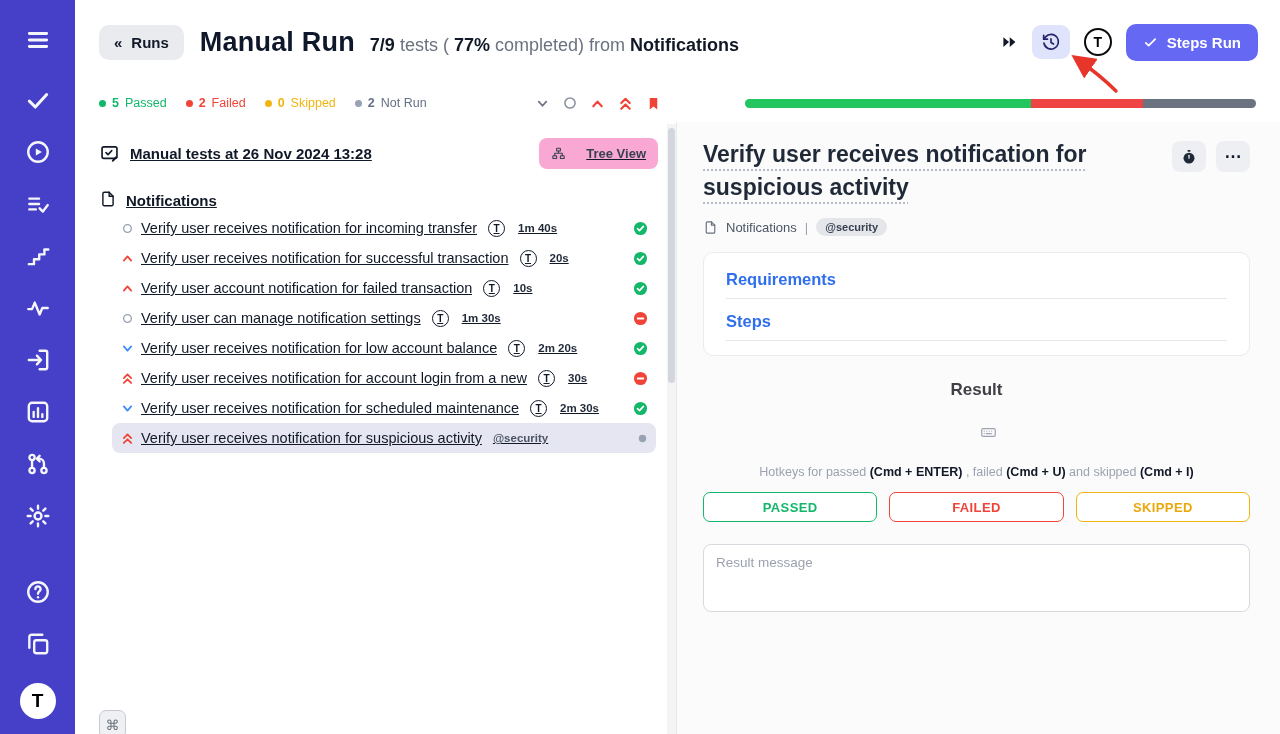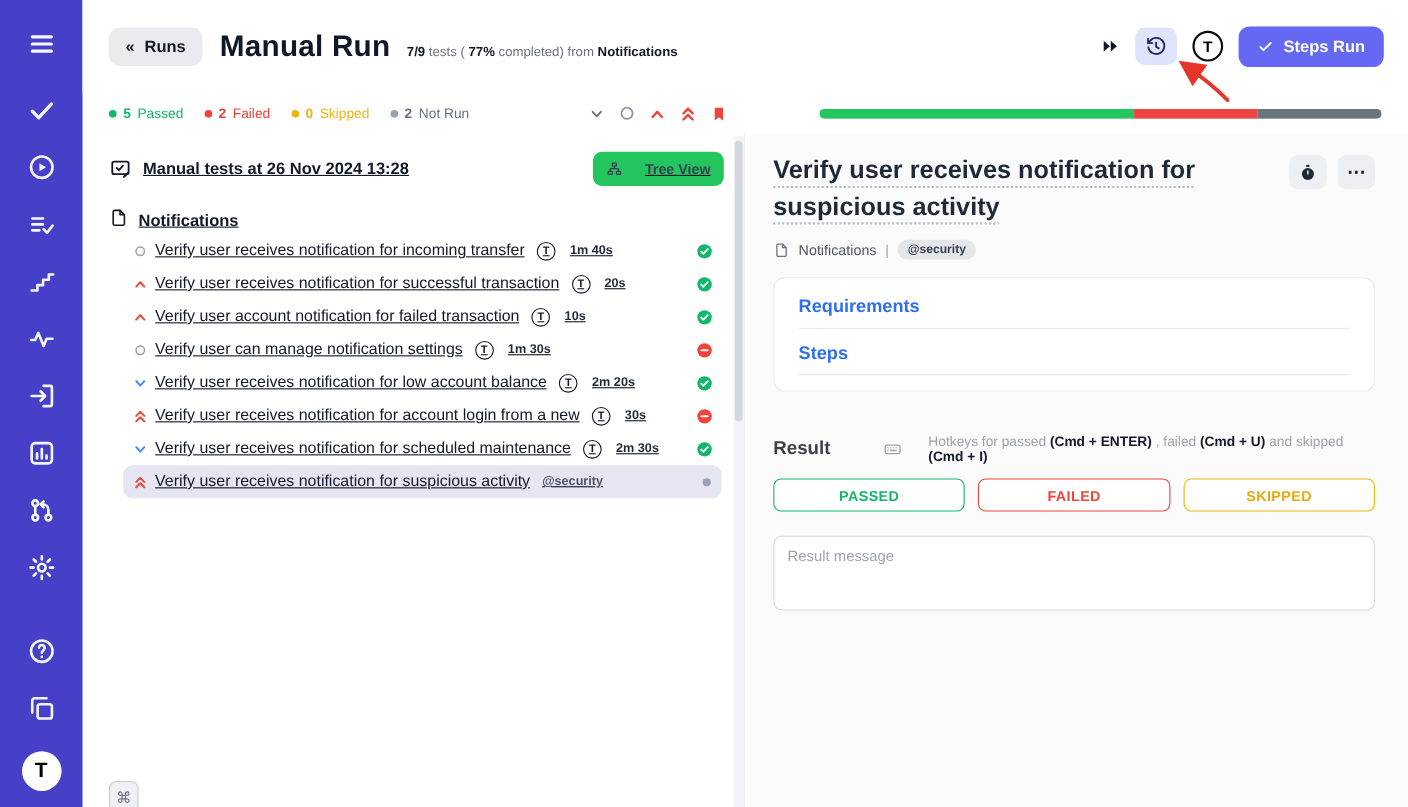--- a/index.html
+++ b/index.html
@@ -15,21 +15,21 @@
   .side-icon.help { margin-top:24px; }
   .side-logo { width:36px; height:36px; border-radius:50%; background:#fff; color:#000; display:flex; align-items:center; justify-content:center; font-weight:900; font-size:19px; flex-shrink:0; }
 
   
   .main { flex:1; display:flex; flex-direction:column; min-width:0; }
 
   .topbar { height:84px; flex-shrink:0; display:flex; align-items:center; padding:0 22px 0 24px; gap:16px; background:#fff; }
   .runs-btn { display:inline-flex; align-items:center; gap:9px; background:#e9ebef; border:none; border-radius:10px; padding:9px 15px; font-family:inherit; font-size:15px; font-weight:600; color:#111827; cursor:pointer; }
   .title-group { display:flex; align-items:baseline; gap:15px; }
   .page-title { font-size:27px; font-weight:800; color:#0f172a; letter-spacing:.2px; }
-  .subtitle { font-size:12px; color:#6b7280; }
+  .subtitle { font-size:18px; color:#6b7280; }
   .subtitle b { color:#111827; font-weight:700; }
   .top-actions { margin-left:auto; display:flex; align-items:center; gap:14px; }
   .ff-icon { width:18px; height:18px; color:#111827; cursor:pointer; display:flex; }
   .history-btn { width:38px; height:34px; border:none; border-radius:9px; background:#dfe3fb; display:flex; align-items:center; justify-content:center; cursor:pointer; color:#27246b; }
   .logo-circle { width:28px; height:28px; border-radius:50%; border:2.5px solid #0b0b0b; background:#fff; display:flex; align-items:center; justify-content:center; font-weight:900; font-size:14px; color:#000; }
   .finish-btn { display:inline-flex; align-items:center; gap:9px; background:var(--c-accent,#6468f2); color:#fff; border:none; border-radius:10px; padding:10px 17px; font-family:inherit; font-size:15px; font-weight:600; cursor:pointer; }
 
   
   .status-row { height:38px; flex-shrink:0; display:flex; align-items:center; padding:0 24px; }
   .stats { display:flex; align-items:center; gap:19px; font-size:12.5px; }
@@ -46,21 +46,21 @@
   .progress .seg { height:100%; }
   .seg.passed { background:#22c55e; } .seg.failed { background:#ef4444; } .seg.notrun { background:#6b7280; }
 
   
   .content { flex:1; display:flex; min-height:0; }
 
   .left-pane { width:601px; flex-shrink:0; position:relative; padding:16px 0 0 24px; display:flex; flex-direction:column;text-decoration:underline; }
   .pane-head { display:flex; align-items:center; gap:10px; padding-right:18px; }
   .run-icon { color:#111827; display:flex; }
   .run-title { font-size:15px; font-weight:700; color:#111827; }
-  .tree-view-btn { margin-left:auto; display:inline-flex; align-items:center; gap:20px; background:#22c55e; border:none; border-radius:8px; padding:8px 12px; font-family:inherit; font-size:13px; font-weight:600; color:#374151; cursor:pointer; }
+  .tree-view-btn { margin-left:auto; display:inline-flex; align-items:center; gap:20px; background:#f9a8d4; border:none; border-radius:8px; padding:8px 12px; font-family:inherit; font-size:13px; font-weight:600; color:#374151; cursor:pointer; }
   .tree { margin-top:18px; padding-right:20px; flex:1; overflow:hidden; }
   .suite-row { display:flex; align-items:center; gap:9px; font-size:15px; font-weight:700; color:#111827; height:26px; cursor:pointer; }
   .test-row { height:30px; display:flex; align-items:center; gap:7px; margin-left:13px; padding:0 8px 0 9px; border-radius:8px; font-size:14.5px; color:#111827; cursor:pointer; }
   .test-row.selected { background:var(--c-selected_row,#e6e6f2); }
   .test-row .prio { display:none; width:13px; justify-content:center; }
   .test-row[data-priority="normal"] .prio-normal { display:inline-flex; }
   .test-row[data-priority="high"] .prio-high { display:inline-flex; }
   .test-row[data-priority="critical"] .prio-critical { display:inline-flex; }
   .test-row[data-priority="low"] .prio-low { display:inline-flex; }
   .test-title { white-space:nowrap; overflow:hidden; font-weight:500; }
@@ -79,21 +79,21 @@
   .right-pane { flex:1; min-width:0; border-left:1px solid #e8eaee; background:#fbfbfc; padding:16px 30px 0 26px; }
   .detail-head { display:flex; align-items:flex-start; gap:12px; }
   .detail-title { flex:1; font-size:23px; line-height:33px; font-weight:700; color:#1f2937; text-decoration:underline dotted #b6bcc6 2px; text-underline-offset:7px; }
   .detail-actions { display:flex; gap:10px; margin-top:3px; }
   .sq-btn { width:34px; height:31px; border:none; border-radius:8px; background:#edeff2; display:flex; align-items:center; justify-content:center; cursor:pointer; font-size:17px; font-weight:800; color:#111827; }
   .breadcrumb { margin-top:14px; display:flex; align-items:center; gap:8px; font-size:13px; color:#4b5563; }
   .crumb-divider { color:#9ca3af; }
   .tag-pill { background:#e4e6ea; border-radius:10px; padding:3px 9px; font-size:11px; font-weight:700; color:#374151; }
   .card { margin-top:16px; background:#fff; border:1px solid #e9ebef; border-radius:10px; padding:4px 22px 14px; }
   .section-link { display:block; font-size:16.5px; font-weight:700; color:var(--c-link,#2f6fed); padding:13px 0 9px; border-bottom:1px solid #e5e7eb; cursor:pointer; }
-  .result-head { margin-top:38px; display:flex; align-items:center; gap:24px; }
+  .result-head { margin-top:24px; display:flex; align-items:center; gap:24px;flex-direction:column; }
   .result-label { font-size:17px; font-weight:800; color:#3f3f46; }
   .kbd-icon { margin-left:24px; display:flex; color:#9ca3af; }
   .hotkeys { font-size:12.5px; color:#9ca3af; }
   .hotkeys b { color:#111827; font-weight:700; }
   .result-buttons { margin-top:13px; display:flex; gap:12px; }
   .res-btn { flex:1; height:30px; background:#fff; border-radius:7px; font-family:inherit; font-size:13px; font-weight:800; letter-spacing:.4px; cursor:pointer; }
   .res-btn.passed { border:1.6px solid var(--c-passed,#12b76a); color:var(--c-passed,#12b76a); }
   .res-btn.failed { border:1.6px solid var(--c-failed,#f04438); color:var(--c-failed,#f04438); }
   .res-btn.skipped { border:1.6px solid var(--c-skipped,#f2b50f); color:#eaa80d; }
   .result-msg { margin-top:22px; width:100%; height:68px; border:1px solid #d6d9de; border-radius:8px; padding:10px 12px; font-family:inherit; font-size:13.5px; color:#111827; resize:none; background:#fff; }

